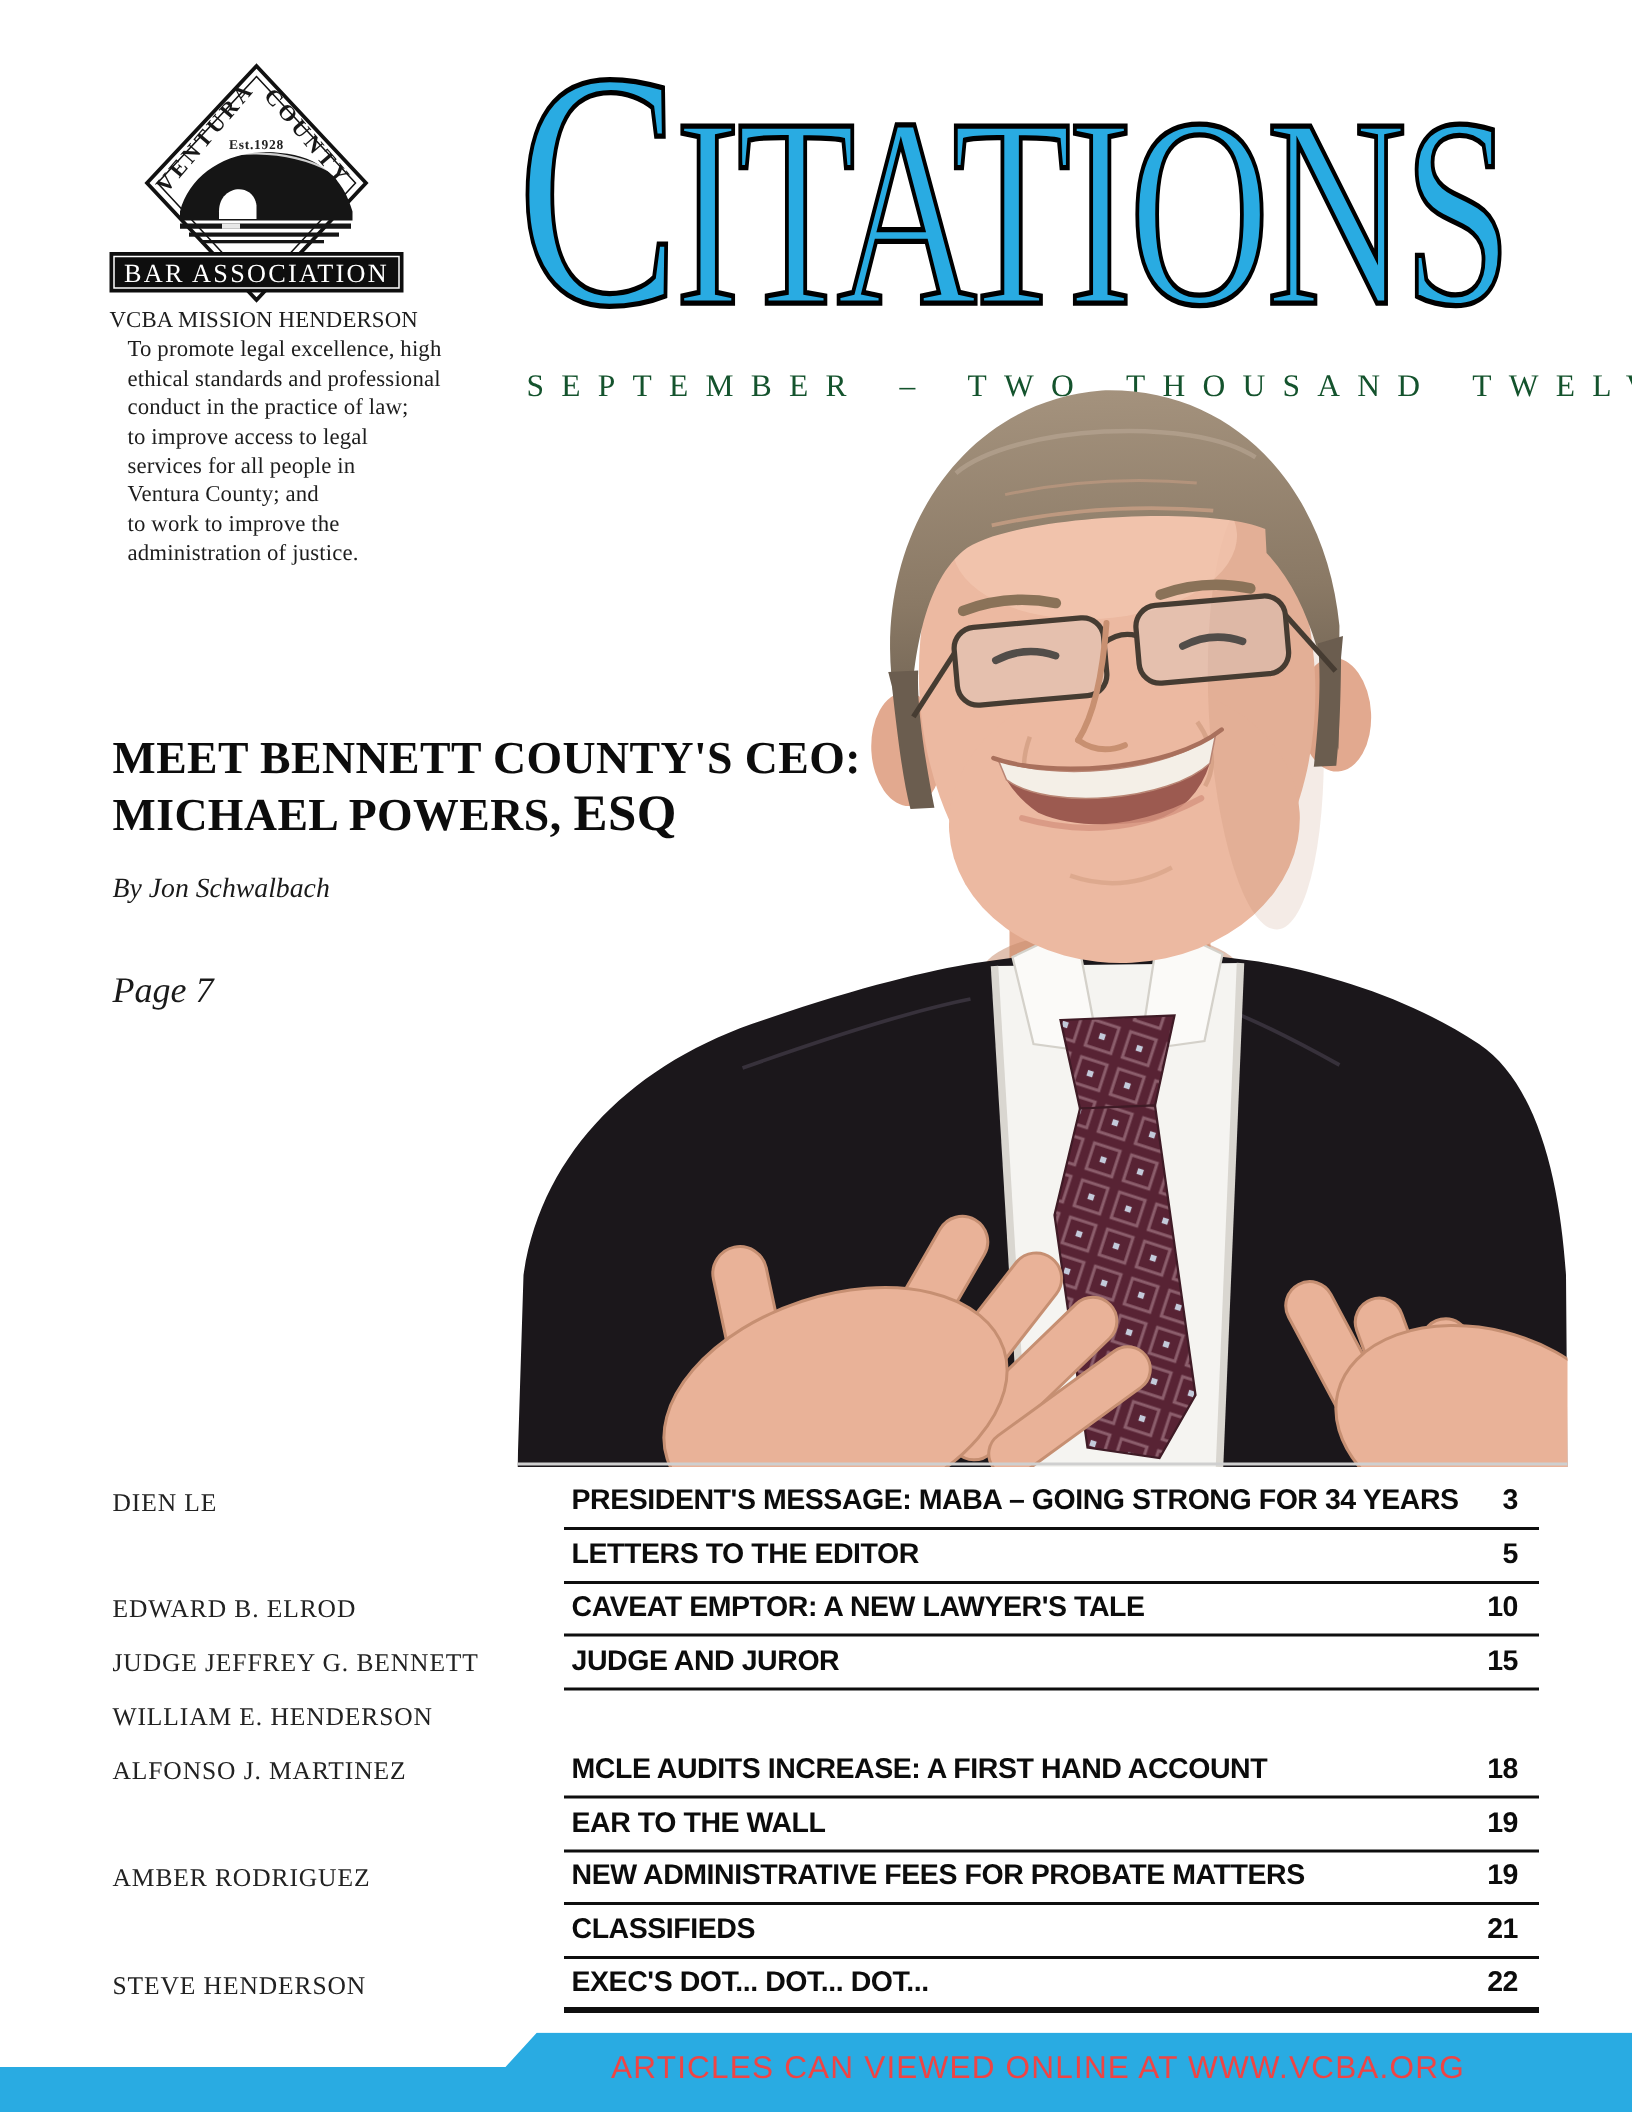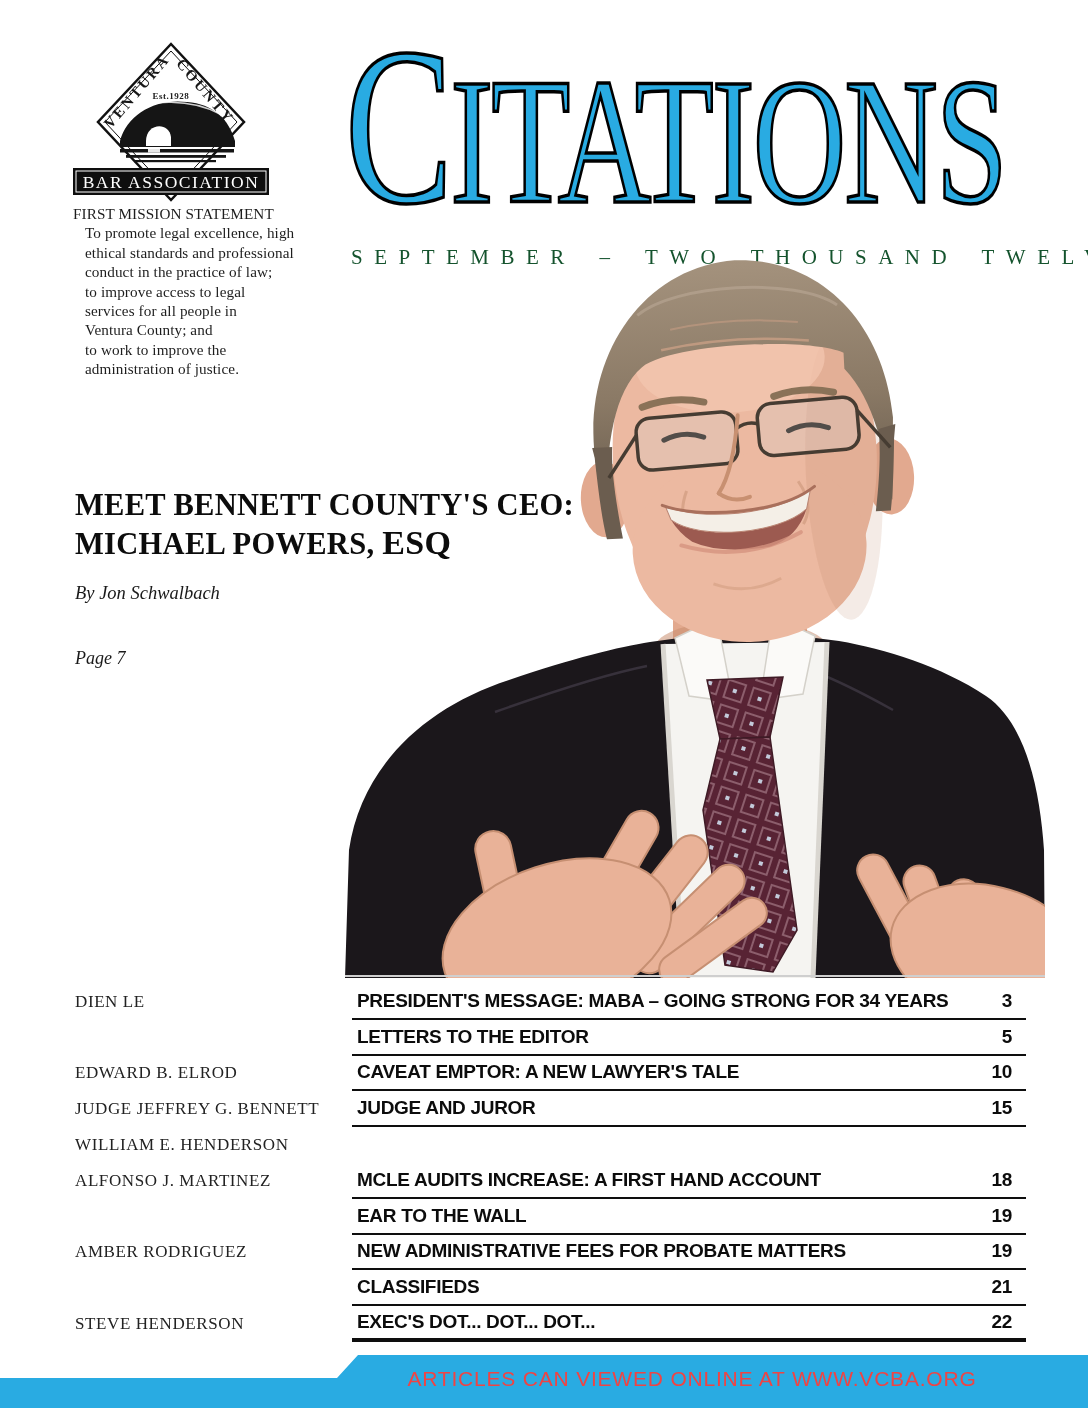--- a/index.html
+++ b/index.html
@@ -27,26 +27,26 @@
   .issue-line {
     position:absolute; left:6px; top:226px; white-space:nowrap;
     font-size:21px; font-weight:400; color:#14532d;
     letter-spacing:11.5px; word-spacing:7px;margin-top:19px;
   }
   
   .feature-headline { position:absolute; left:75px; top:486px; width:540px;
     font-weight:700; font-size:30.5px; line-height:38px; letter-spacing:.3px; color:#0c0c0c; }
   .feature-headline .esq { font-size:34px; }
   .byline   { position:absolute; left:75px; top:583px; font-style:italic; font-size:18.5px; color:#1a1a1a; }
-  .page-ref { position:absolute; left:75px; top:648px; font-style:italic; font-size:18px; color:#1a1a1a; }
+  .page-ref { position:absolute; left:75px; top:648px; font-style:italic; font-size:24px; color:#1a1a1a; }
   
   .photo { position:absolute; left:345px; top:250px; width:700px; height:728px; }
   
   .toc { position:absolute; left:75px; top:984px; width:951px; }
-  .toc-row { display:flex; height:35.8px; align-items:center; }
+  .toc-row { display:flex; height:35.8px; align-items:center;gap:24px; }
   .toc-author { width:277px; font-size:17px; letter-spacing:.6px; color:#222;
     font-family:"Liberation Serif","DejaVu Serif",serif; }
   .toc-main { flex:1; height:100%; display:flex; justify-content:space-between; align-items:center;
     border-bottom:2px solid #0e0e0e; padding:0 14px 0 5px;
     font-family:"Liberation Sans","DejaVu Sans",sans-serif; font-weight:700;
     font-size:19px; letter-spacing:-0.3px; color:#0c0c0c;text-align:center; }
   .toc-row:last-child .toc-main { border-bottom-width:4px; }
   .toc-page { padding-left:12px; }
   
   .footer-bar { position:absolute; left:0; top:1355px; width:1088px; height:53px;
@@ -89,21 +89,21 @@
 
       <g>
         <rect x="3" y="128" width="196" height="27" fill="#0e0e0e"></rect>
         <rect x="6" y="131" width="190" height="21" fill="none" stroke="#ffffff" stroke-width="1"></rect>
         <text x="101" y="148" text-anchor="middle" font-family="Liberation Serif, DejaVu Serif, serif" font-size="17.5" fill="#ffffff" letter-spacing="1.5">BAR ASSOCIATION</text>
       </g>
     </svg>
   </div>
 
   <div class="mission">
-    <div class="mission-heading">FIRST MISSION STATEMENT</div>
+    <div class="mission-heading">VCBA MISSION HENDERSON</div>
     <div class="mission-body">To promote legal excellence, high
 ethical standards and professional
 conduct in the practice of law;
 to improve access to legal
 services for all people in
 Ventura County; and
 to work to improve the
 administration of justice.</div>
   </div>
 

